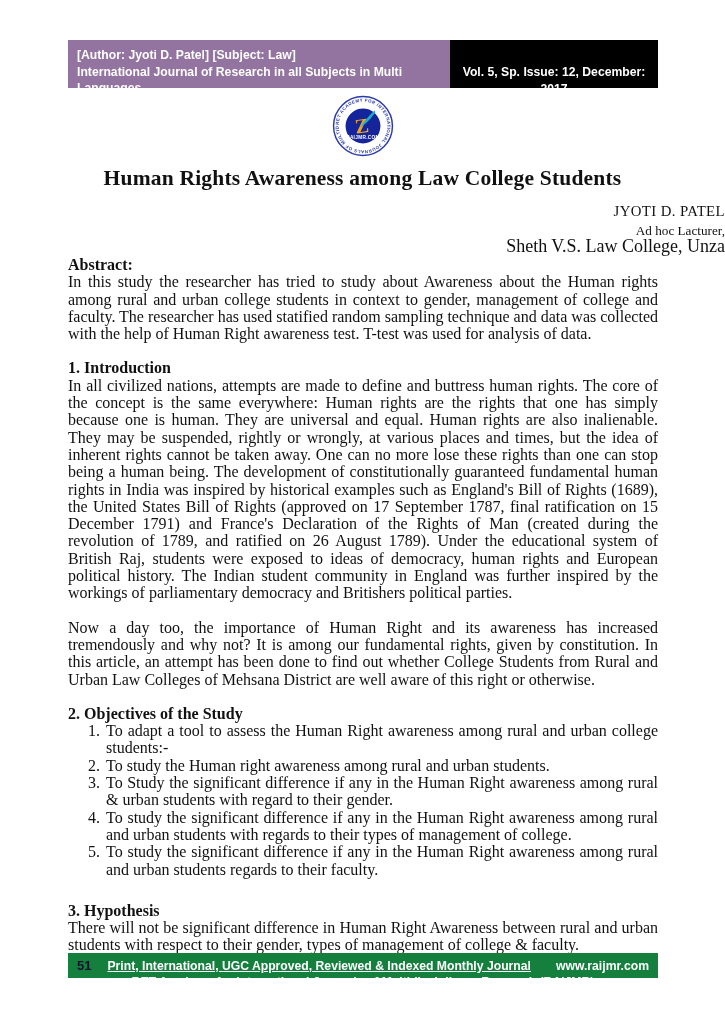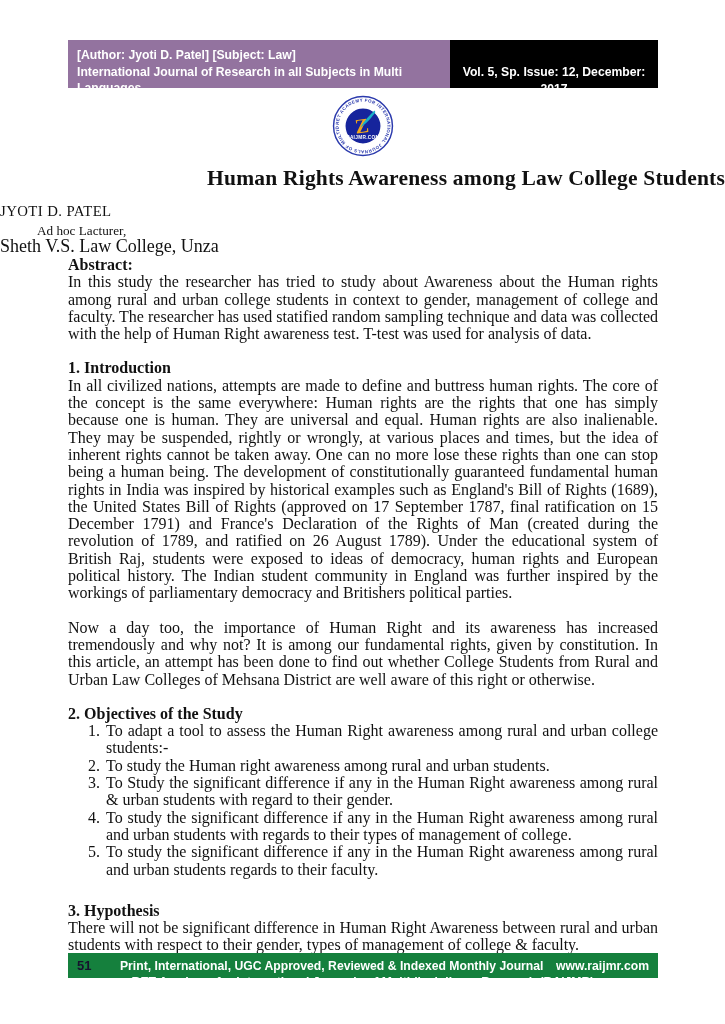--- a/index.html
+++ b/index.html
@@ -22,24 +22,24 @@
   .banner-right {
     flex:1; background:#000000; color:#ffffff; text-align:center;
     padding:24px 9px 0 9px; font-size:12.2px; line-height:16.5px;
   }
 
   
   .logo { position:absolute; left:332px; top:95px; width:62px; height:62px; }
 
   
   .title {
-    position:absolute; top:166px; left:0; width:100%; text-align:right;
+    position:absolute; top:166px; left:0; width:100%; text-align:center;
     font-size:21.5px; font-weight:bold; letter-spacing:.2px;
   }
-  .author-block { position:absolute; top:203px; left:0; width:100%; text-align:left; }
+  .author-block { position:absolute; top:203px; left:0; width:100%; text-align:right; }
   .author-name  { font-size:14.8px; letter-spacing:.4px; }
   .author-role  { font-size:13.2px; line-height:15.5px; margin-top:3px;margin-left:37px; }
   .author-affil { font-size:18px; line-height:15.5px; }
 
   
   .body-text {
     position:absolute; top:256px; left:68px; width:590px;
     font-size:16px; line-height:17.3px; text-align:justify;
   }
   .sec-heading { font-weight:bold; text-align:left; }
@@ -50,21 +50,21 @@
   .obj-text { flex:1; text-align:justify; }
 
   
   .footer {
     position:absolute; left:68px; top:953px; width:590px; height:25px;
     background:#15803d; color:#ffffff; font-family:"Liberation Sans", sans-serif;
     font-weight:bold; font-size:12.2px; padding:5px 9px 0 9px; line-height:16px;
   }
   .f-row1 { display:flex; align-items:baseline; }
   .f-page { color:#16122e; font-size:13px; margin-right:16px; }
-  .f-line1 { flex:1; text-align:center; }
+  .f-line1 { flex:1; text-align:left;text-decoration:underline; }
   .f-site { text-align:right; }
   .f-row2 { text-align:center; }
 </style>
 </head>
 <body>
 
 <div class="page">
 
   <div class="banner">
     <div class="banner-left">

